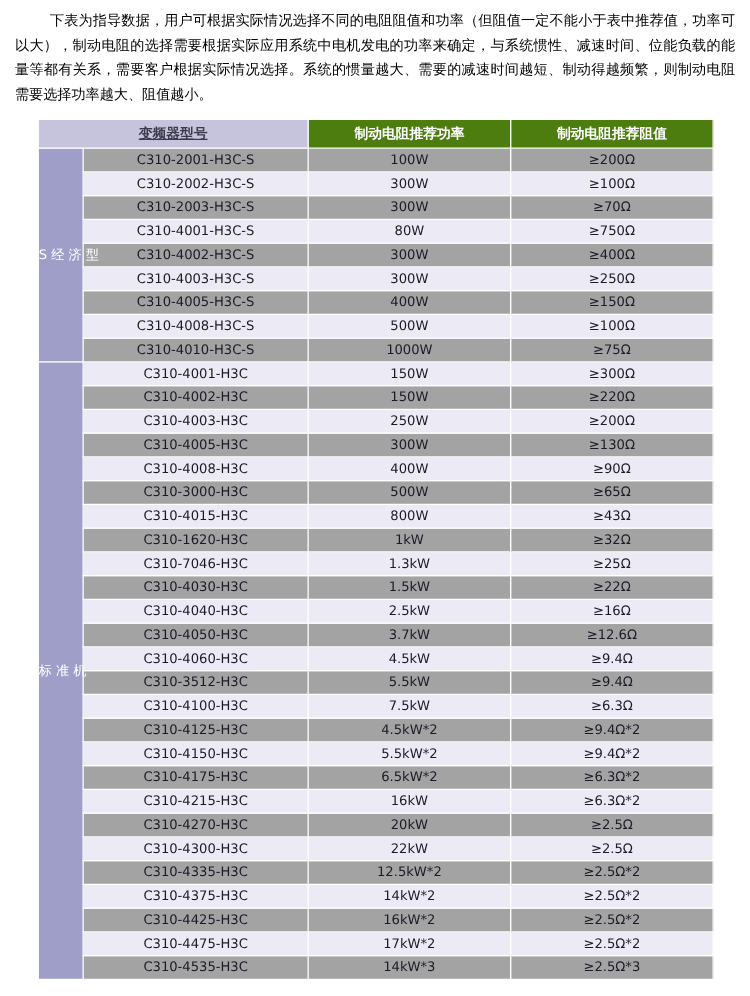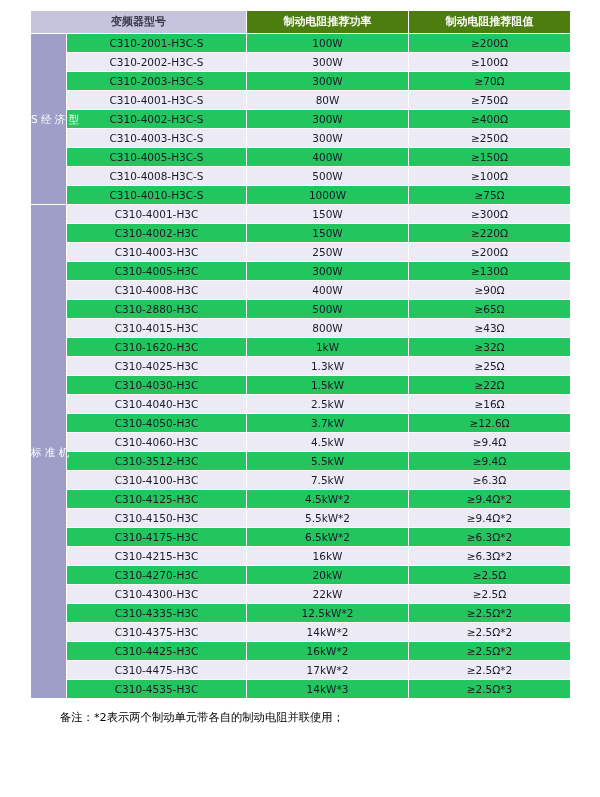--- a/index.html
+++ b/index.html
@@ -55,49 +55,51 @@
     background: #4d7c0f;
     color: #ffffff;
     font-weight: bold;
     height: 22px;
     line-height: 22px;
     font-size: 11px;
   }
   table.spec thead th.corner {
     background: #c6c4dd;
     color: #3a3a4a;
+    text-decoration: underline;
   }
   td.group {
     background: #9f9ec9;
     color: #ffffff;
     font-weight: normal;
     font-size: 11px;
     line-height: 14px;
     white-space: normal;
     width: 36px;
   }
   td.group .glabel {
     display: block;
     letter-spacing: 0px;
   }
-  td.rowA { background: #22c55e; color: #1a1a28; }
+  td.rowA { background: #a3a3a3; color: #1a1a28; }
   td.rowB { background: #eceaf4; color: #1a1a28; margin-left: 37px; }
   td.name { text-align: center; }
   .notes {
     margin: 9px 0 0 0;
     font-size: 11.3px;
     line-height: 19px;
   }
   .notes .n1 { margin-left: 30px; }
 </style>
 </head>
 <body>
 
 <div class="page">
 
+  <p class="intro">下表为指导数据，用户可根据实际情况选择不同的电阻阻值和功率（但阻值一定不能小于表中推荐值，功率可以大），制动电阻的选择需要根据实际应用系统中电机发电的功率来确定，与系统惯性、减速时间、位能负载的能量等都有关系，需要客户根据实际情况选择。系统的惯量越大、需要的减速时间越短、制动得越频繁，则制动电阻需要选择功率越大、阻值越小。</p>
 
   <div class="table-wrap">
     <table class="spec">
       <colgroup>
         <col class="c0">
           <col class="c1">
           <col class="c2">
           <col class="c3">
       </colgroup>
       <thead>
@@ -183,36 +185,36 @@
             <td class="rowA name">C310-4005-H3C</td>
             <td class="rowA">300W</td>
             <td class="rowA">≥130Ω</td>
           </tr>
           <tr>
             <td class="rowB name">C310-4008-H3C</td>
             <td class="rowB">400W</td>
             <td class="rowB">≥90Ω</td>
           </tr>
           <tr>
-            <td class="rowA name">C310-2880-H3C</td>
+            <td class="rowA name">C310-3000-H3C</td>
             <td class="rowA">500W</td>
             <td class="rowA">≥65Ω</td>
           </tr>
           <tr>
             <td class="rowB name">C310-4015-H3C</td>
             <td class="rowB">800W</td>
             <td class="rowB">≥43Ω</td>
           </tr>
           <tr>
             <td class="rowA name">C310-1620-H3C</td>
             <td class="rowA">1kW</td>
             <td class="rowA">≥32Ω</td>
           </tr>
           <tr>
-            <td class="rowB name">C310-4025-H3C</td>
+            <td class="rowB name">C310-7046-H3C</td>
             <td class="rowB">1.3kW</td>
             <td class="rowB">≥25Ω</td>
           </tr>
           <tr>
             <td class="rowA name">C310-4030-H3C</td>
             <td class="rowA">1.5kW</td>
             <td class="rowA">≥22Ω</td>
           </tr>
           <tr>
             <td class="rowB name">C310-4040-H3C</td>

